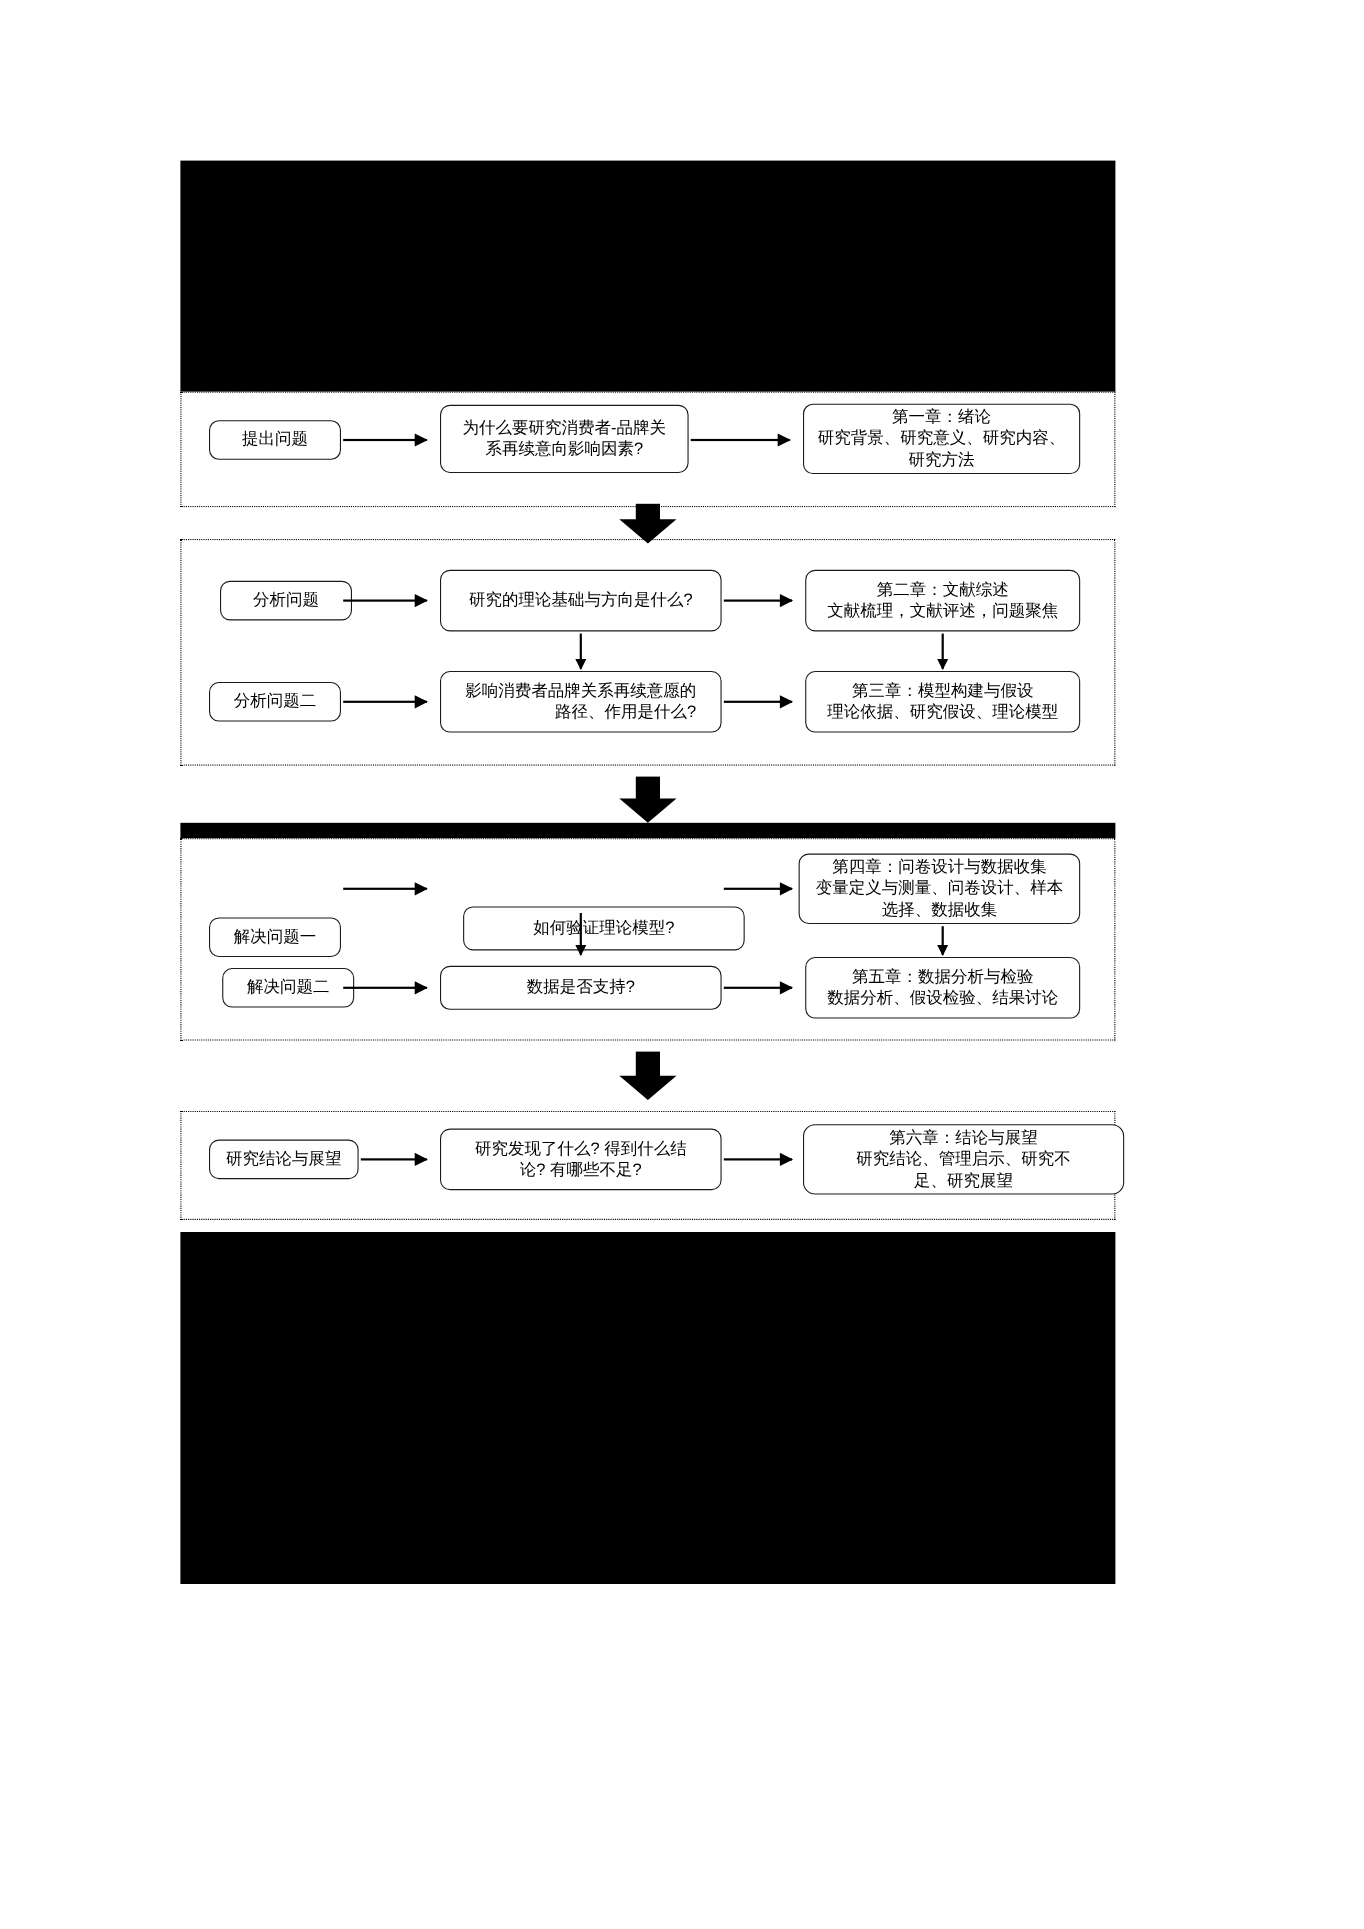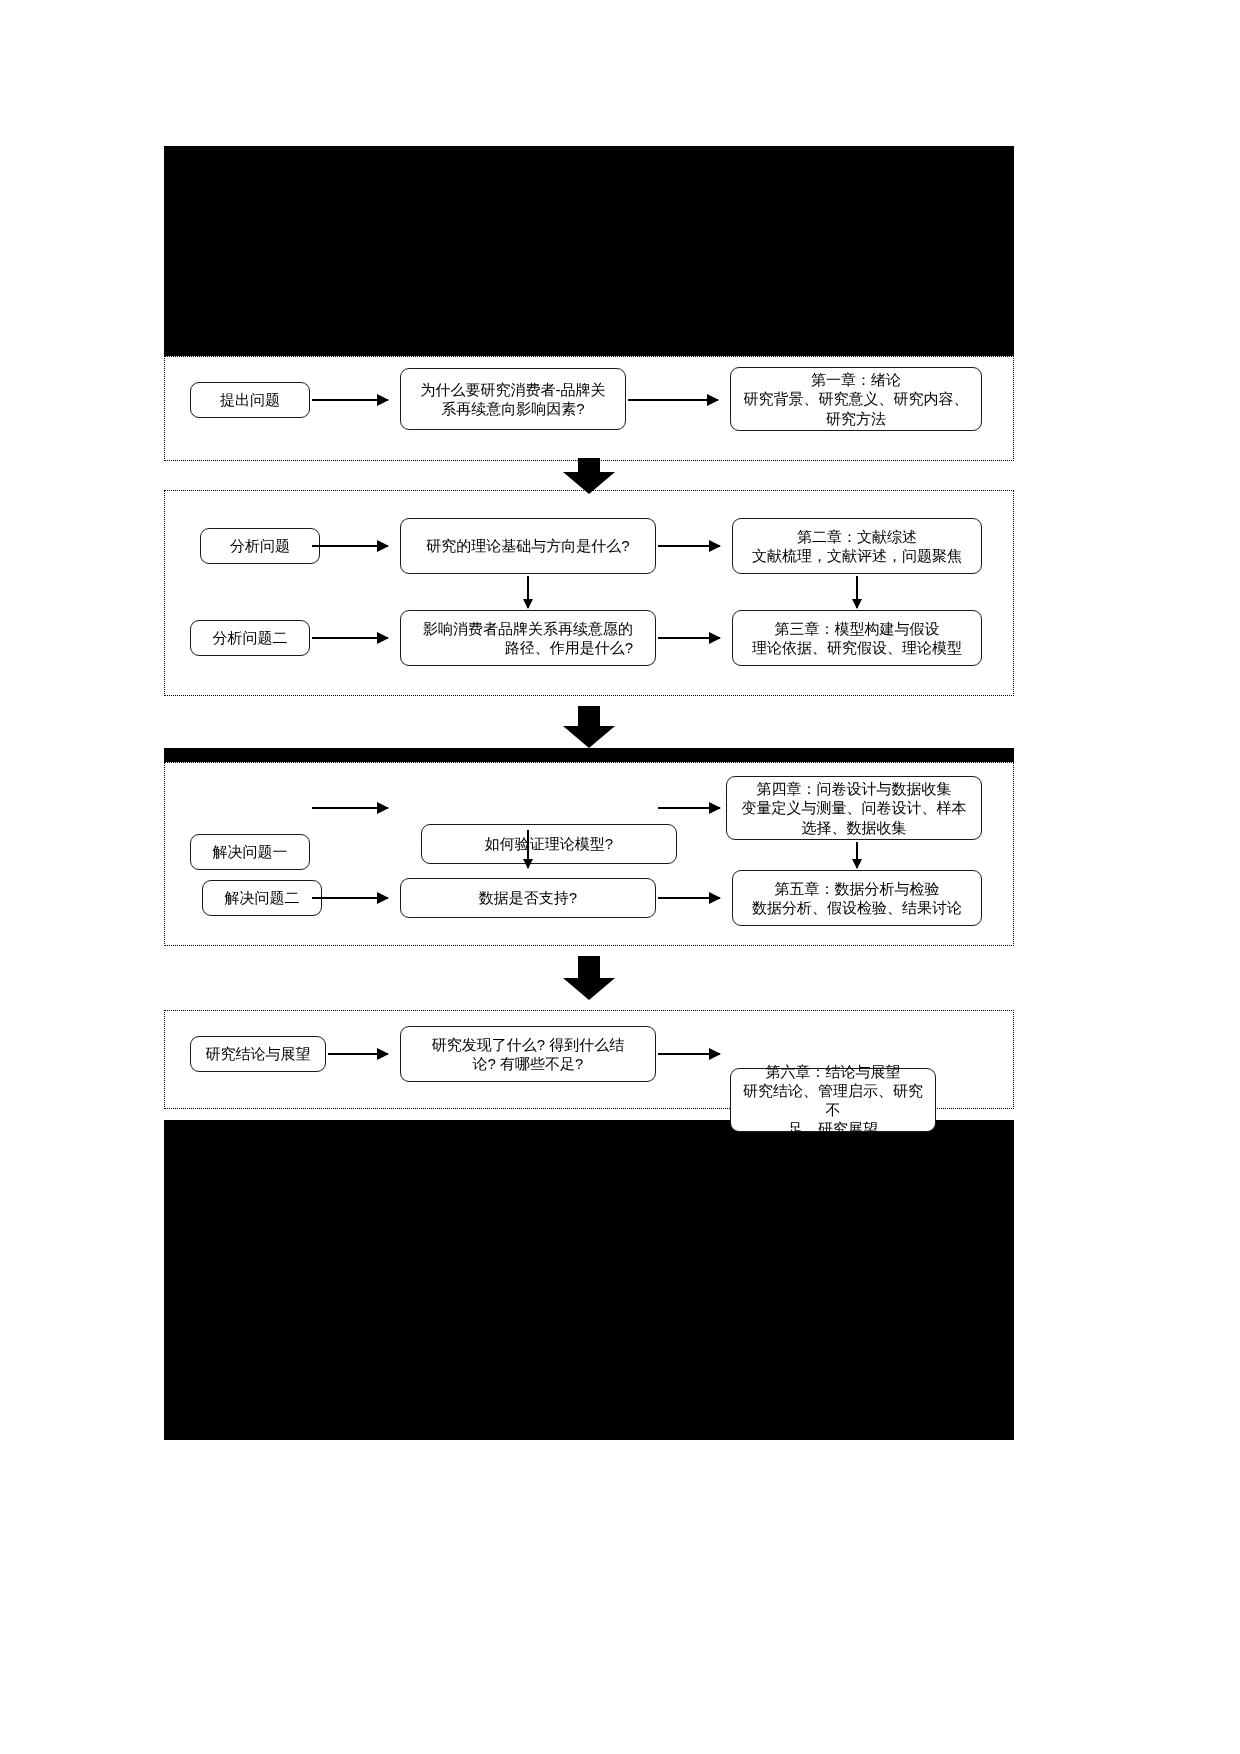--- a/index.html
+++ b/index.html
@@ -195,17 +195,17 @@
     <div class="head" style="top:22px;"></div>
   </div>
 
   <div class="group" id="group-4"></div>
 
   <div class="node stage" style="left:190px; top:1036px; width:136px; height:36px;">研究结论与展望</div>
   <div class="arrow-h" style="left:328px; top:1053px; width:60px;"></div>
   <div class="node quest" style="left:400px; top:1026px; width:256px; height:56px;">研究发现了什么? 得到什么结
 论? 有哪些不足?</div>
   <div class="arrow-h" style="left:658px; top:1053px; width:62px;"></div>
-  <div class="node chap" style="left:730px; top:1068px; width:206px; height:64px;">第六章：结论与展望
+  <div class="node chap" style="left:730px; top:1022px; width:292px; height:64px;border-radius:11px;">第六章：结论与展望
 研究结论、管理启示、研究不
 足、研究展望</div>
 
 </div>
 
 </body></html>

